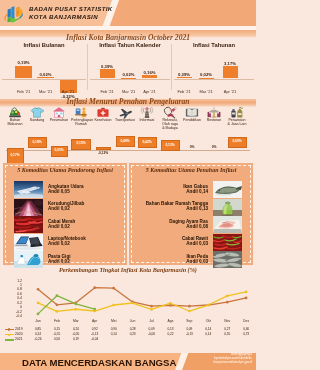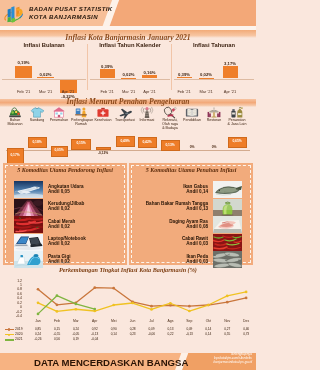--- a/index.html
+++ b/index.html
@@ -85,21 +85,21 @@
 .legdot{position:absolute;width:2.6px;height:2.6px;border-radius:50%;}
 .cellv{position:absolute;font-size:3.2px;color:#3a2110;transform:translateX(-50%);white-space:nowrap;letter-spacing:-.1px;}
 
 
 .ftr{position:absolute;left:0;top:353px;width:256px;height:17px;background:#f0a064;overflow:hidden;}
 .ftr-light{position:absolute;left:-16px;top:-4px;width:196px;height:26px;background:#f7b382;
            transform:skewX(-20deg);}
 .ftr-stripe{position:absolute;left:178px;top:-5px;width:7px;height:28px;background:#fdf0e6;
             transform:skewX(-20deg);}
 .ftr-txt{position:absolute;left:22px;top:356.5px;font-size:9.6px;font-weight:bold;color:#2b1405;
-         letter-spacing:0px;margin-left:12px;}
+         letter-spacing:0px;}
 .ftr-contact{position:absolute;right:4px;top:351.5px;text-align:right;font-size:3.3px;
              line-height:4.3px;color:#fff;font-style:italic;}
 
 </style>
 </head>
 <body>
 
 <div class="page">
 <div class="hdr">
   <div class="hdr-light"></div>
@@ -117,21 +117,21 @@
   <path d="M29 8 l7 -2 l0 20 l-7 2 z" fill="#f08a1e"></path>
   <path d="M30 10 q12 -2 13 7 q1 9 -11 11 l0 -6 q6 -1 5.4 -5 q-.6 -3.6 -7.4 -2.6 z" fill="#f5a623"></path>
 </svg>
 </div>
 <div class="org">
       <div>BADAN PUSAT STATISTIK</div>
       <div>KOTA BANJARMASIN</div>
     </div>
 <div class="hdr-band"></div>
 <div class="hdr-band2"></div>
-<div class="script sect1">Inflasi Kota Banjarmasin January 2021</div>
+<div class="script sect1">Inflasi Kota Banjarmasin October 2021</div>
 <div class="panels">
 <div class="panel" style="left:0px;width:88px;">
   <div class="p-title">Inflasi Bulanan</div>
   <div class="p-plot">
     <div class="bar" style="left:15.00px;top:15.58px;width:17.0px;height:12.92px;"></div>
     <div class="bar-lbl" style="left:23.50px;top:10.38px;">0,19%</div>
     <div class="cat-lbl" style="left:23.50px;top:38.50px;">Feb '21</div>
     <div class="bar" style="left:37.00px;top:27.14px;width:17.0px;height:1.36px;"></div>
     <div class="bar-lbl" style="left:45.50px;top:21.94px;">0,02%</div>
     <div class="cat-lbl" style="left:45.50px;top:38.50px;">Mar '21</div>

